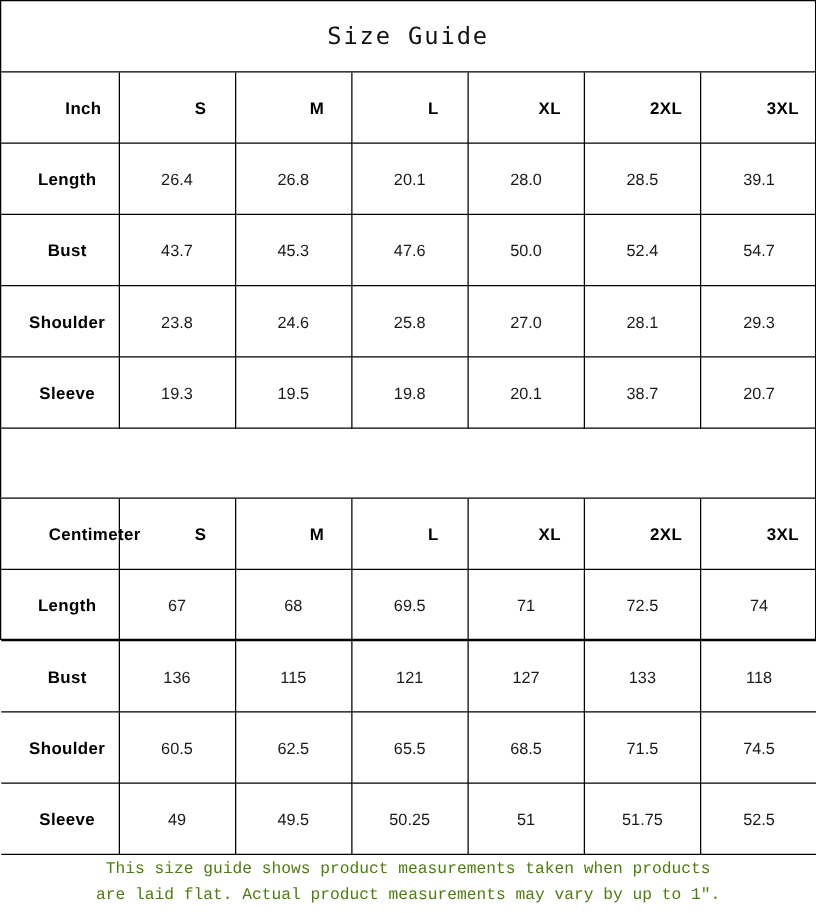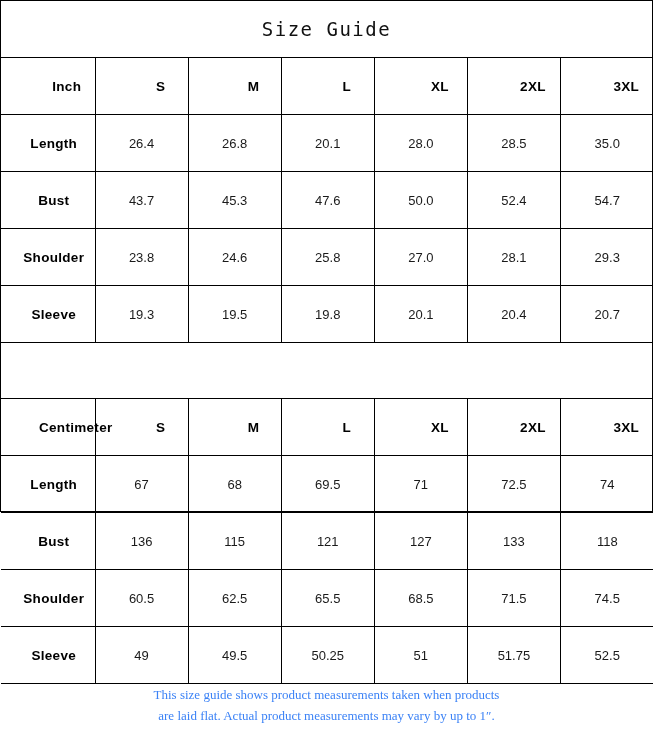--- a/index.html
+++ b/index.html
@@ -92,24 +92,24 @@
     border-bottom: 1px solid #000000;
   }
 
   
   .footer-note {
     box-sizing: border-box;
     flex: 1 1 auto;
     display: flex;
     flex-direction: column;
     justify-content: center;
-    font-family: Liberation Serif, serif;
+    font-family: Liberation Mono, monospace;
     font-size: 13px;
     line-height: 21px;
-    color: #3b82f6;
+    color: #4d7c0f;
     text-align: center;
   }
   .footer-note .note-line {
     white-space: pre;
   }
 </style>
 </head>
 <body>
 
 <div class="size-guide">
@@ -140,21 +140,21 @@
       </tr>
     </thead>
     <tbody>
       <tr>
         <td class="row-label">Length</td>
         <td class="value">26.4</td>
         <td class="value">26.8</td>
         <td class="value">20.1</td>
         <td class="value">28.0</td>
         <td class="value">28.5</td>
-        <td class="value">35.0</td>
+        <td class="value">39.1</td>
       </tr>
       <tr>
         <td class="row-label">Bust</td>
         <td class="value">43.7</td>
         <td class="value">45.3</td>
         <td class="value">47.6</td>
         <td class="value">50.0</td>
         <td class="value">52.4</td>
         <td class="value">54.7</td>
       </tr>
@@ -166,21 +166,21 @@
         <td class="value">27.0</td>
         <td class="value">28.1</td>
         <td class="value">29.3</td>
       </tr>
       <tr>
         <td class="row-label">Sleeve</td>
         <td class="value">19.3</td>
         <td class="value">19.5</td>
         <td class="value">19.8</td>
         <td class="value">20.1</td>
-        <td class="value">20.4</td>
+        <td class="value">38.7</td>
         <td class="value">20.7</td>
       </tr>
     </tbody>
   </table>
 
   <div class="spacer-band"></div>
 
   <table class="measure-table">
     <colgroup>
       <col class="label-col">

